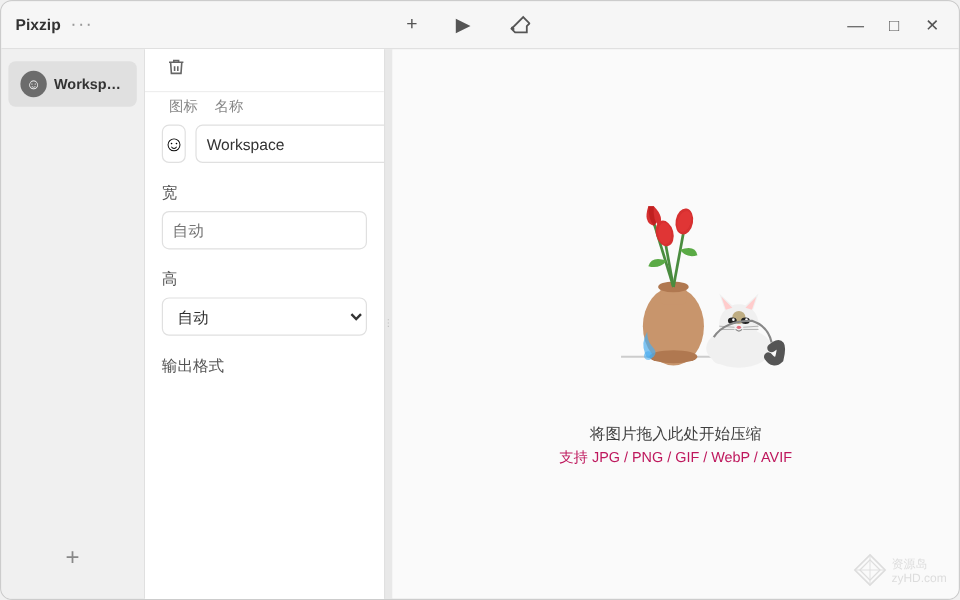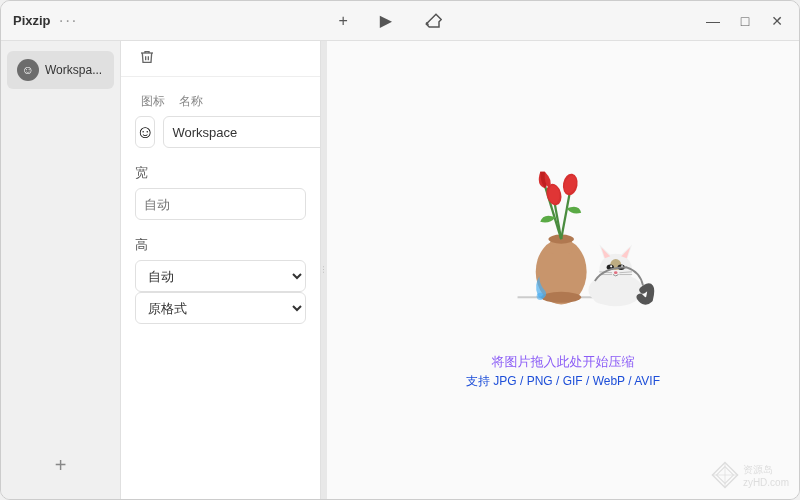--- a/index.html
+++ b/index.html
@@ -120,20 +120,21 @@
       color: white;
       font-size: 12px;
       flex-shrink: 0;
     }
     .sidebar-item-label {
       font-size: 12px;
       color: #333;
       overflow: hidden;
       text-overflow: ellipsis;
       white-space: nowrap;
+      font-weight: bold;
     }
     .sidebar-bottom {
       margin-top: auto;
       padding: 8px;
     }
     .sidebar-add-btn {
       width: 100%;
       background: none;
       border: none;
       cursor: pointer;
@@ -170,21 +171,21 @@
     .toolbar-btn {
       background: none;
       border: none;
       cursor: pointer;
       font-size: 16px;
       color: #666;
       padding: 2px 4px;
     }
 
     .settings-content {
-      margin-top: 36px;
+      margin-top: 24px;
     }
 
     .icon-field-row {
       display: flex;
       gap: 8px;
       align-items: center;
       margin-bottom: 14px;
     }
     .icon-col-label, .name-col-label {
       font-size: 12px;
@@ -283,27 +284,27 @@
       justify-content: center;
       position: relative;
     }
     .preview-illustration {
       width: 200px;
       height: 180px;
       margin-bottom: 20px;
     }
     .preview-text-main {
       font-size: 13px;
-      color: #8b5cf6;
+      color: #404040;
       text-align: center;
       line-height: 1.8;
     }
     .preview-text-sub {
       font-size: 12px;
-      color: #1d4ed8;
+      color: #be185d;
       text-align: center;
     }
 
     
     .watermark {
       position: absolute;
       bottom: 10px;
       right: 10px;
       opacity: 0.25;
       font-size: 10px;
@@ -390,28 +391,21 @@
       <select class="select-input">
         <option>自动</option>
         <option>100</option>
         <option>200</option>
         <option>300</option>
       </select>
 
       
 
       
-      <select class="select-input">
-        <option>原格式</option>
-        <option>JPG</option>
-        <option>PNG</option>
-        <option>GIF</option>
-        <option>WebP</option>
-        <option>AVIF</option>
-      </select>
+      <div class="section-label">输出格式</div>
 
     </div>
   </div>
 
   <div class="resize-handle">
     <span class="resize-dots">⋮</span>
   </div>
 
   <div class="preview-area">
 

